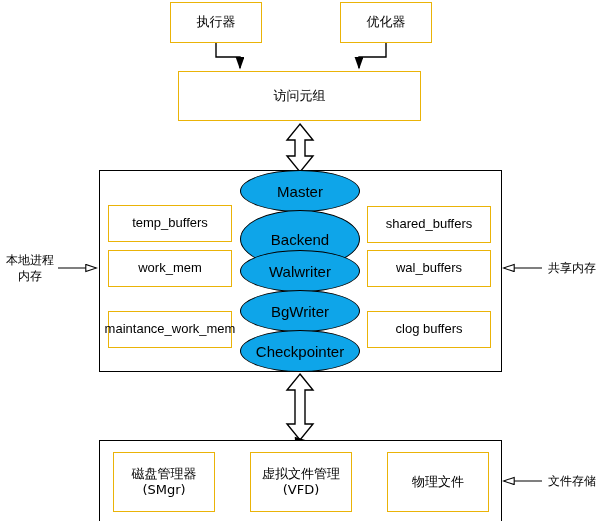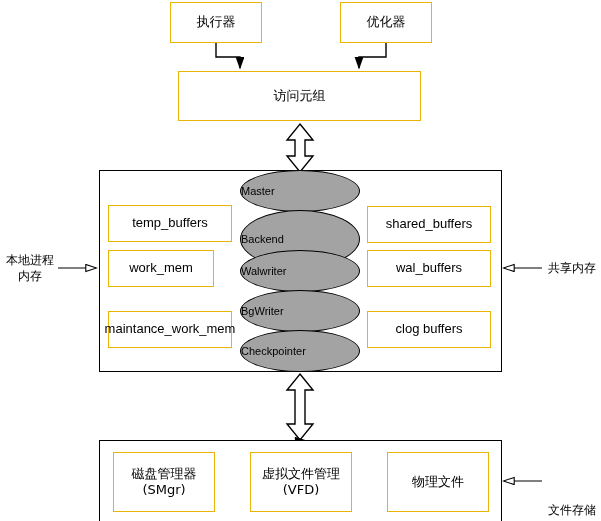--- a/index.html
+++ b/index.html
@@ -44,24 +44,25 @@
     box-sizing: border-box;
     border: 1px solid #000000;
     background: #ffffff;
     z-index: 1;
   }
   .ellipse {
     position: absolute;
     box-sizing: border-box;
     border: 1px solid #000000;
     border-radius: 50%;
-    background: #a3a3a3;
+    background: #0ea5e9;
     display: flex;
     align-items: center;
-    font-size: 11px;
+    justify-content: center;
+    font-size: 15px;
     z-index: 4;
   }
   .side-label {
     position: absolute;
     font-size: 12px;
     line-height: 1.3;
     text-align: center;
     z-index: 5;
     white-space: nowrap;
   }
@@ -145,21 +146,21 @@
 
   <div class="node cn" style="left:178px; top:71px; width:243px; height:50px;">
     <span>访问元组</span>
   </div>
 
   <div class="container-box" style="left:99px; top:170px; width:403px; height:202px;"></div>
 
   <div class="node" style="left:108px; top:205px; width:124px; height:37px;">
     <span>temp_buffers</span>
   </div>
-  <div class="node" style="left:108px; top:250px; width:106px; height:37px;">
+  <div class="node" style="left:108px; top:250px; width:124px; height:37px;">
     <span>work_mem</span>
   </div>
   <div class="node" style="left:108px; top:311px; width:124px; height:37px;">
     <span>maintance_work_mem</span>
   </div>
 
   <div class="node" style="left:367px; top:206px; width:124px; height:37px;">
     <span>shared_buffers</span>
   </div>
   <div class="node" style="left:367px; top:250px; width:124px; height:37px;">
@@ -203,17 +204,17 @@
 
   <div class="side-label cn" style="left:2px; top:253px; width:56px;">
     <div>本地进程</div>
     <div>内存</div>
   </div>
 
   <div class="side-label cn" style="left:548px; top:261px;">
     <div>共享内存</div>
   </div>
 
-  <div class="side-label cn" style="left:548px; top:474px;margin-top:29px;">
+  <div class="side-label cn" style="left:548px; top:474px;">
     <div>文件存储</div>
   </div>
 
 </div>
 
 </body></html>

